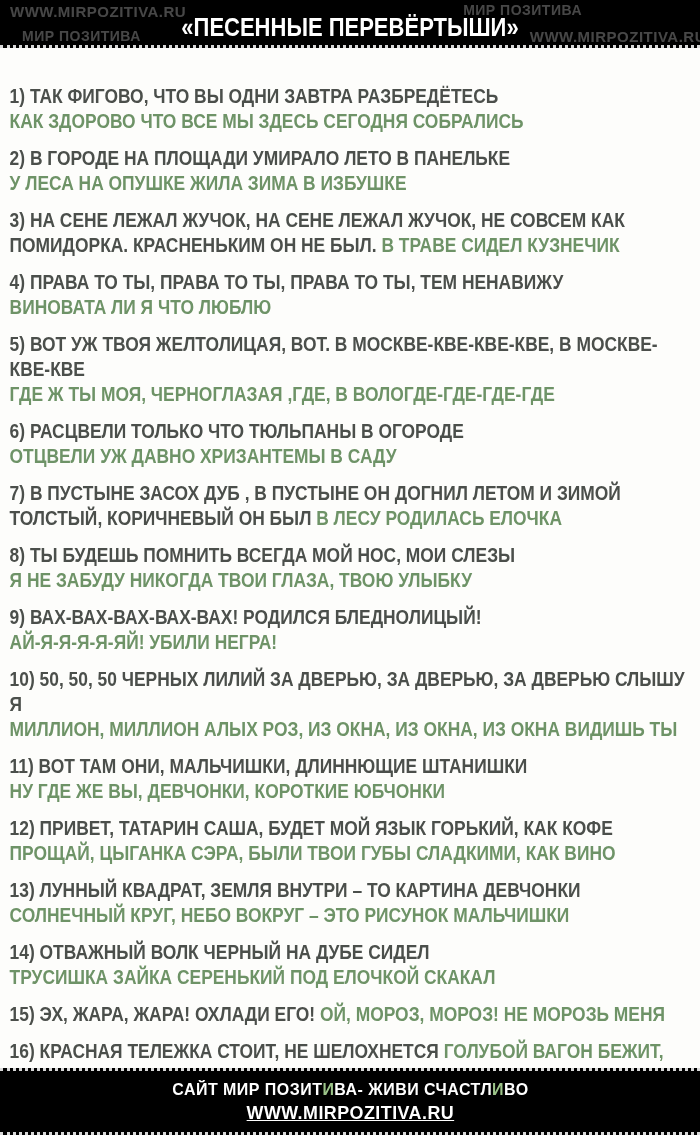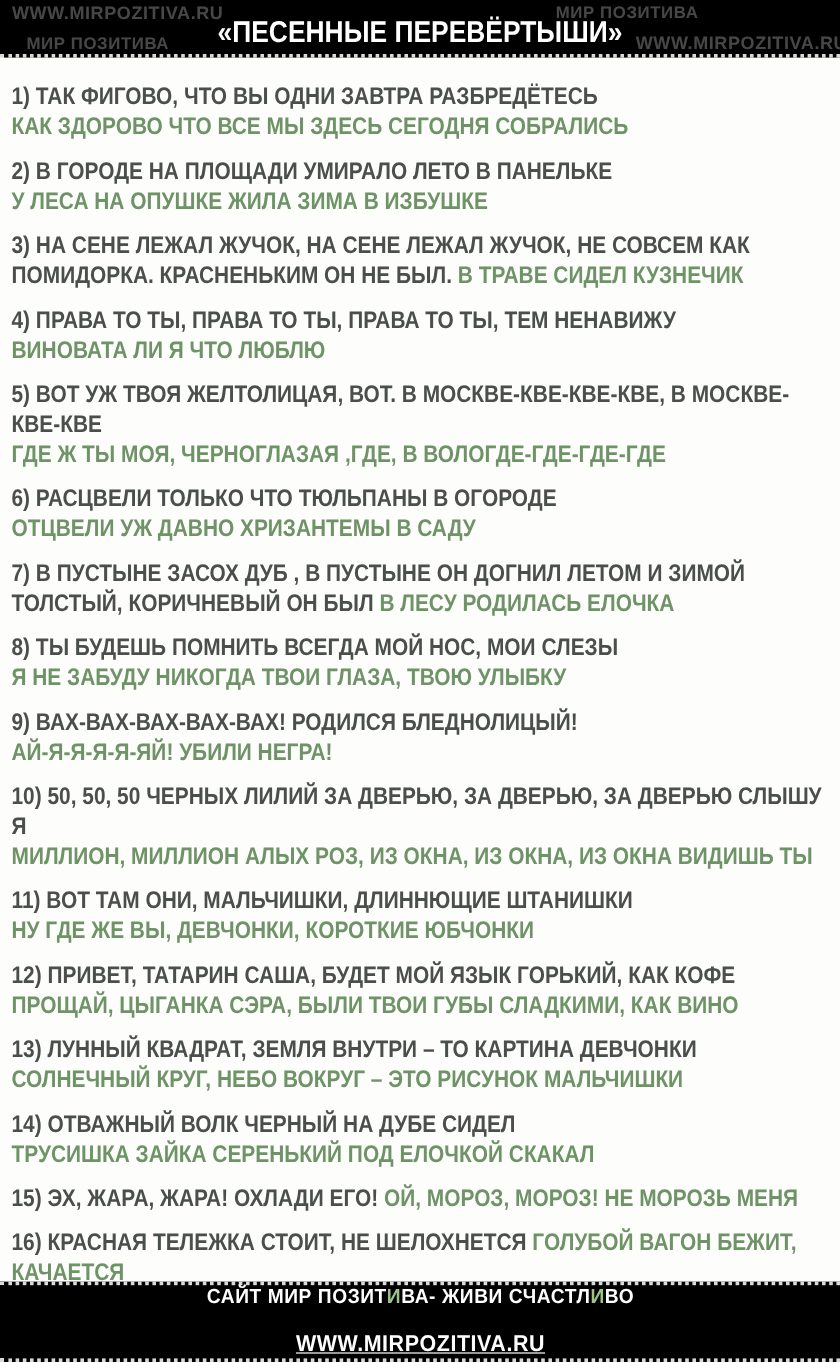--- a/index.html
+++ b/index.html
@@ -39,21 +39,21 @@
     color: #ffffff;
     font-size: 25px;
     font-weight: bold;
     transform: scaleX(0.88);
     white-space: nowrap;
   }
   
   main.content {
     flex: 1 1 auto;
     overflow: hidden;
-    padding-top: 21px;
+    padding-top: 36px;
   }
   .items {
     width: 805px;               
     transform: scaleX(0.87);
     transform-origin: 0 0;
     padding: 0 12px 0 11px;
     box-sizing: border-box;
   }
   .item {
     font-weight: bold;
@@ -62,21 +62,21 @@
     margin: 0 0 12px 0;
   }
   .dark  { color: #4b4f4b; }
   .green { color: #6e9367; }
   
   footer.band {
     height: 61px;
     border-top: 3px dotted rgba(255,255,255,0.85);
     border-bottom: 3px dotted rgba(255,255,255,0.85);
     display: flex; flex-direction: column;
-    align-items: center; justify-content: space-between;
+    align-items: center; justify-content: center;
     gap: 2px;
   }
   .tagline {
     color: #ffffff;
     font-size: 17px;
     font-weight: bold;
     letter-spacing: 0.5px;
     transform: scaleX(0.94);
   }
   .tagline .hl { color: #9cc489; }

